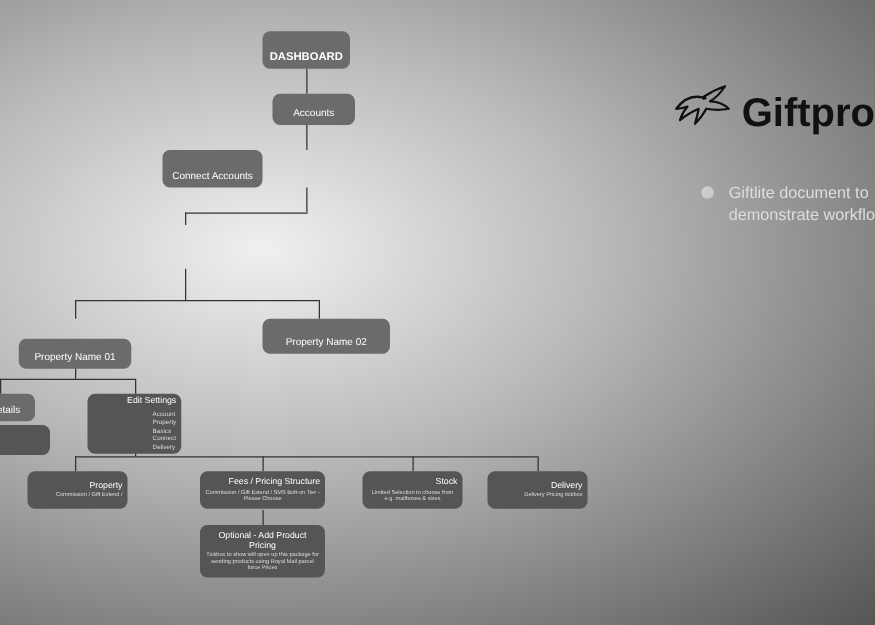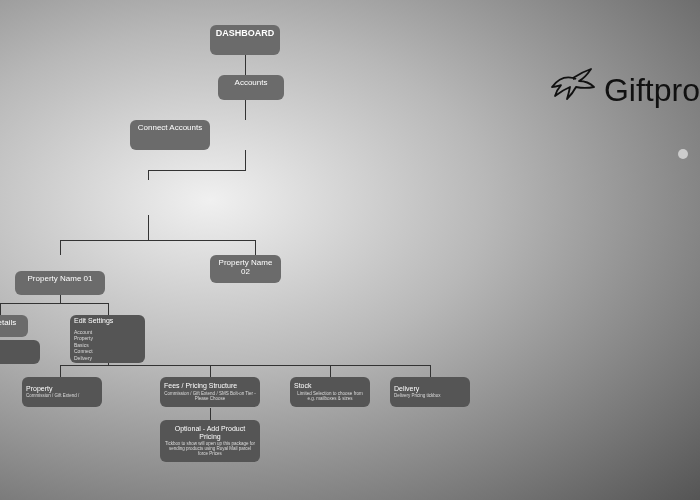--- a/index.html
+++ b/index.html
@@ -1,29 +1,29 @@
 <!DOCTYPE html>
 <html><head>
 <meta charset="utf-8">
 <style>
 *{margin:0;padding:0;box-sizing:border-box}
 body{font-family:Arial,Helvetica,sans-serif;background:radial-gradient(ellipse at 30% 40%,#f0f0f0 0%,#b8b8b8 40%,#555 100%);width:700px;height:500px;overflow:hidden;position:relative}
 .canvas{position:absolute;top:0;left:0;width:700px;height:500px}
-.node{position:absolute;background:#6b6b6b;border-radius:6px;display:flex;align-items:flex-start;justify-content:center;text-align:center;color:#fff;font-size:8px;padding:4px;line-height:1.1;z-index:2}
+.node{position:absolute;background:#6b6b6b;border-radius:6px;display:flex;align-items:flex-end;justify-content:center;text-align:center;color:#fff;font-size:8px;padding:4px;line-height:1.1;z-index:2}
 .node.big{font-size:9px;font-weight:bold}
 .node.dark{background:#4a4a4a}
 .node.detail{background:#555;font-size:6px;color:#ddd;flex-direction:column}
 .node.detail .title{font-size:7px;color:#fff;margin-bottom:2px}
 .node.detail .red{color:#c9302c;font-size:5px}
 .line{position:absolute;background:#333;z-index:1}
 .line.h{height:1px}
 .line.v{width:1px}
 .logo{position:absolute;right:0;top:60px;display:flex;align-items:center;z-index:3}
 .logo svg{width:60px;height:60px}
-.logo-text{font-size:32px;font-weight:400;color:#111;margin-left:4px}
+.logo-text{font-size:32px;font-weight:700;color:#111;margin-left:4px}
 .caption{position:absolute;right:0;top:145px;color:#ccc;font-size:13px;display:flex;align-items:flex-start;z-index:3}
 .caption .bullet{width:10px;height:10px;border-radius:50%;background:#ccc;margin-right:12px;margin-top:4px;flex-shrink:0}
 .caption .text{line-height:1.4;color:#ddd}
 .sublist{font-size:5px;color:#ddd;text-align:left;line-height:1.3;margin-top:2px}
 </style>
 </head>
 <body>
 
 <div class="canvas">
 
@@ -53,21 +53,21 @@
     </div>
 <div class="node" style="left:218px;top:75px;width:66px;height:25px">
       <span>Accounts</span>
     </div>
 <div class="node" style="left:130px;top:120px;width:80px;height:30px">
       <span>Connect Accounts</span>
     </div>
 <div class="node" style="left:15px;top:271px;width:90px;height:24px">
       <span>Property Name 01</span>
     </div>
-<div class="node" style="left:210px;top:255px;width:71px;height:28px">
+<div class="node" style="left:210px;top:255px;width:102px;height:28px">
       <span>Property Name 02</span>
     </div>
 <div class="node" style="left:-20px;top:315px;width:48px;height:22px">
       <span>Details</span>
     </div>
 <div class="node dark detail" style="left:70px;top:315px;width:75px;height:48px">
   <div class="title">Edit Settings</div>
   <div class="sublist">
     <div>Account</div>
     <div>Property</div>
@@ -111,13 +111,17 @@
 <div class="logo">
   <svg viewBox="0 0 100 100">
     <path d="M20 45 Q35 25 55 30 Q70 20 85 15 Q75 30 65 35 Q80 35 90 45 Q75 48 60 45 Q55 55 45 65 Q48 55 50 45 Q38 50 25 60 Q28 50 35 42 Q25 45 20 45 Z M55 32 Q58 30 60 32" fill="none" stroke="#111" stroke-width="3" stroke-linejoin="round"></path>
     <circle cx="57" cy="30" r="1.5" fill="#111"></circle>
   </svg>
   <span class="logo-text">Giftpro</span>
 </div>
 
 <div class="caption">
   <div class="bullet"></div>
+  <div class="text">
+    <span>Giftlite document to</span><br>
+    <span>demonstrate workflo</span>
+  </div>
 </div>
 
 </body></html>

